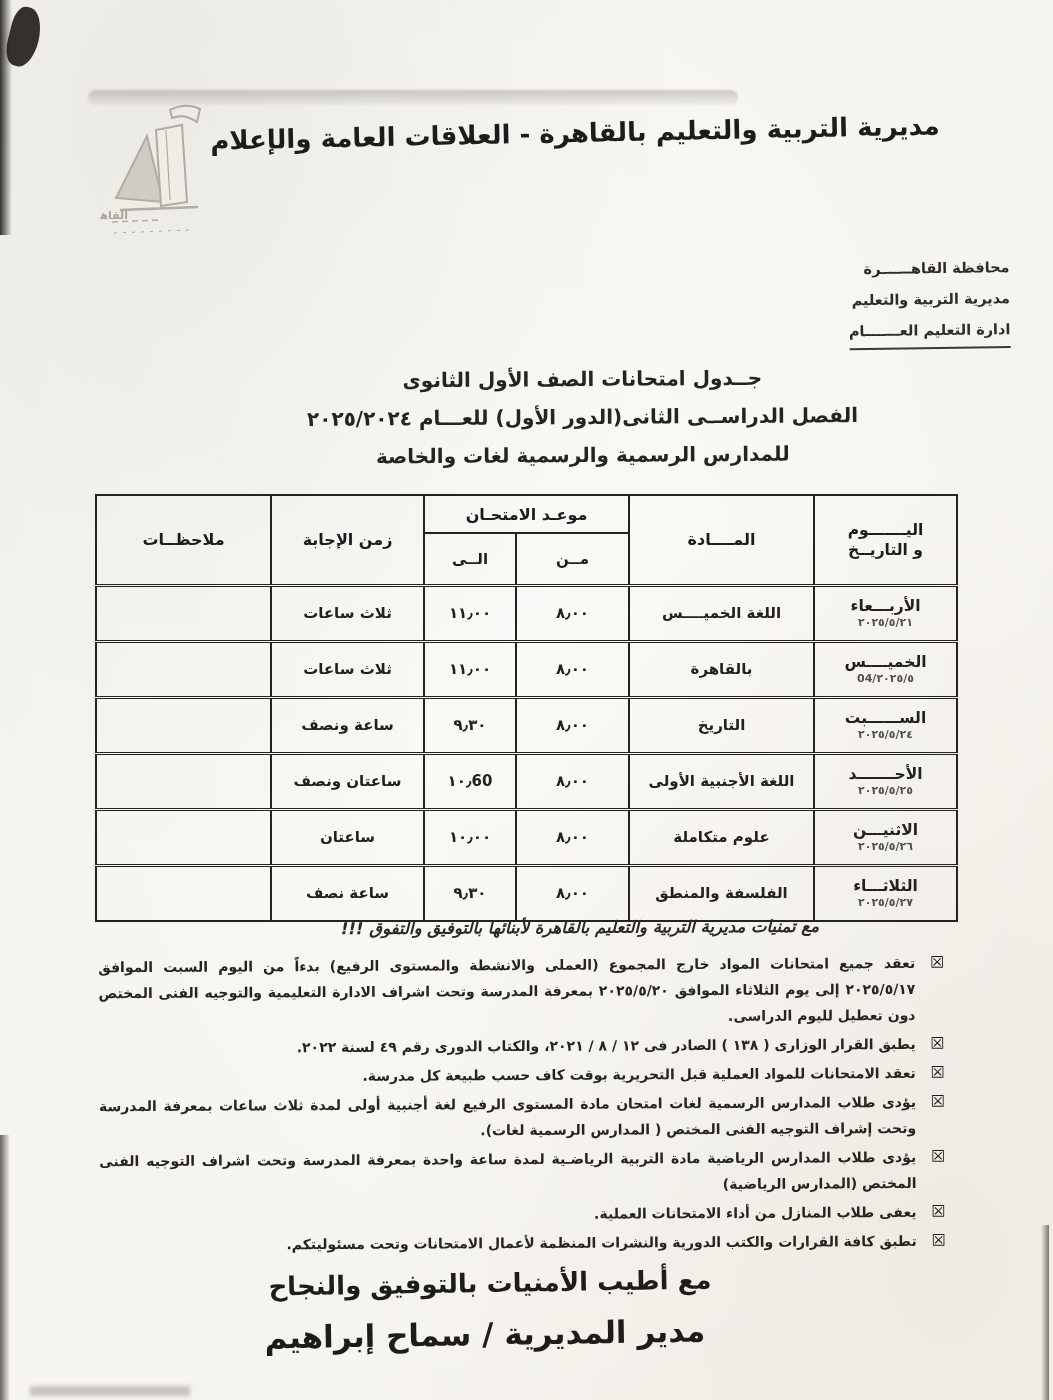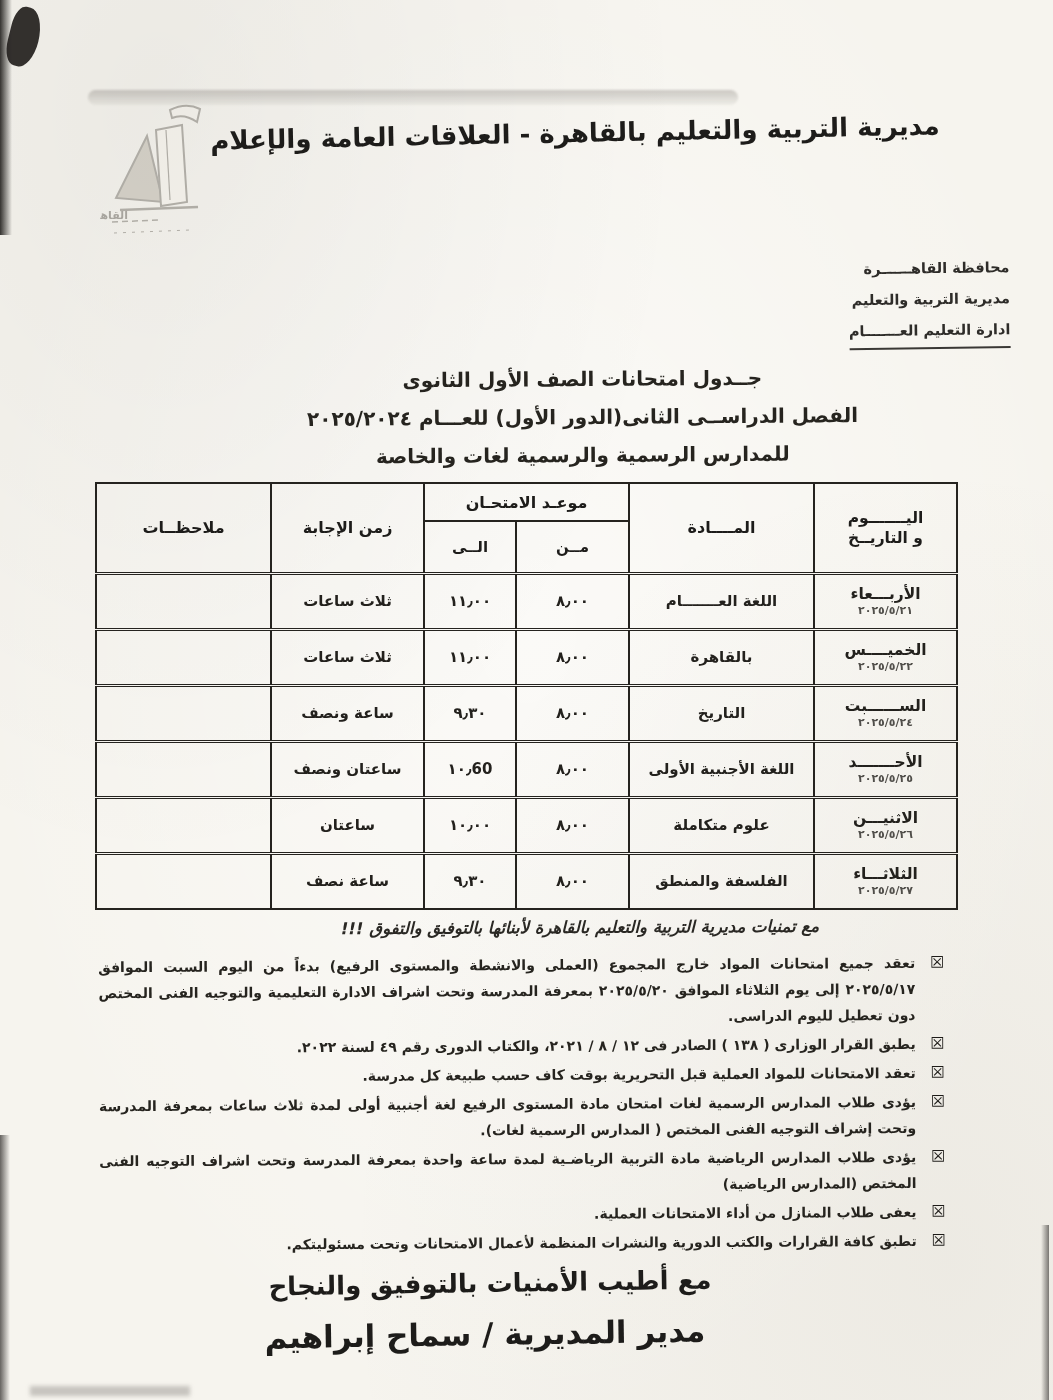--- a/index.html
+++ b/index.html
@@ -33,21 +33,21 @@
   .header-title {
     position:absolute; left:190px; top:118px; width:770px; text-align:center;
     font-size:26px; font-weight:bold; transform:rotate(-1.2deg); letter-spacing:0.5px;
   }
   .address { position:absolute; left:735px; top:254px; width:275px; text-align:right;
              font-size:14.5px; font-weight:bold; line-height:31px; color:#2e2c29; transform:rotate(-0.8deg); }
   .address .u { display:inline-block; border-bottom:2px solid #3a3835; padding-bottom:1px; }
   .title-block { position:absolute; left:215px; top:360px; width:735px; text-align:center;
                  font-size:20px; font-weight:bold; line-height:38px; transform:rotate(-0.4deg); color:#26241f; }
   
-  .table-wrap { position:absolute; left:97px; top:482px; width:861px; }
+  .table-wrap { position:absolute; left:97px; top:494px; width:861px; }
   table.exam { width:861px; border-collapse:collapse; table-layout:fixed; direction:rtl; }
   table.exam th, table.exam td { border:2px solid #25231f; text-align:center; vertical-align:middle; padding:2px; }
   table.exam thead th { font-size:16px; font-weight:bold; }
   table.exam thead tr.sub th { font-size:15px;margin-top:24px; }
   table.exam tbody td { border-top:3px double #25231f; font-size:15px; font-weight:bold; height:56px; color:#23211d; }
   tr.h1 { height:38px; } tr.sub { height:52px; }
   .day   { font-size:15.5px; font-weight:bold; line-height:20px; }
   .date  { font-size:11px; font-weight:bold; letter-spacing:1.5px; opacity:.78; line-height:14px; }
   
   .wishes { position:absolute; left:140px; top:918px; width:880px; text-align:center;
@@ -128,31 +128,31 @@
           <th>مــن</th>
           <th>الــى</th>
         </tr>
       </thead>
       <tbody>
     <tr>
       <td>
         <div class="day">الأربـــعاء</div>
         <div class="date">٢٠٢٥/٥/٢١</div>
       </td>
-      <td>اللغة العـــــــام</td>
+      <td>اللغة الخميــــس</td>
       <td>٨٫٠٠</td>
       <td>١١٫٠٠</td>
       <td>ثلاث ساعات</td>
       <td></td>
     </tr>
 
     <tr>
       <td>
         <div class="day">الخميــــس</div>
-        <div class="date">٢٠٢٥/٥/٢٢</div>
+        <div class="date">٢٠٢٥/٥/04</div>
       </td>
       <td>بالقاهرة</td>
       <td>٨٫٠٠</td>
       <td>١١٫٠٠</td>
       <td>ثلاث ساعات</td>
       <td></td>
     </tr>
 
     <tr>
       <td>

